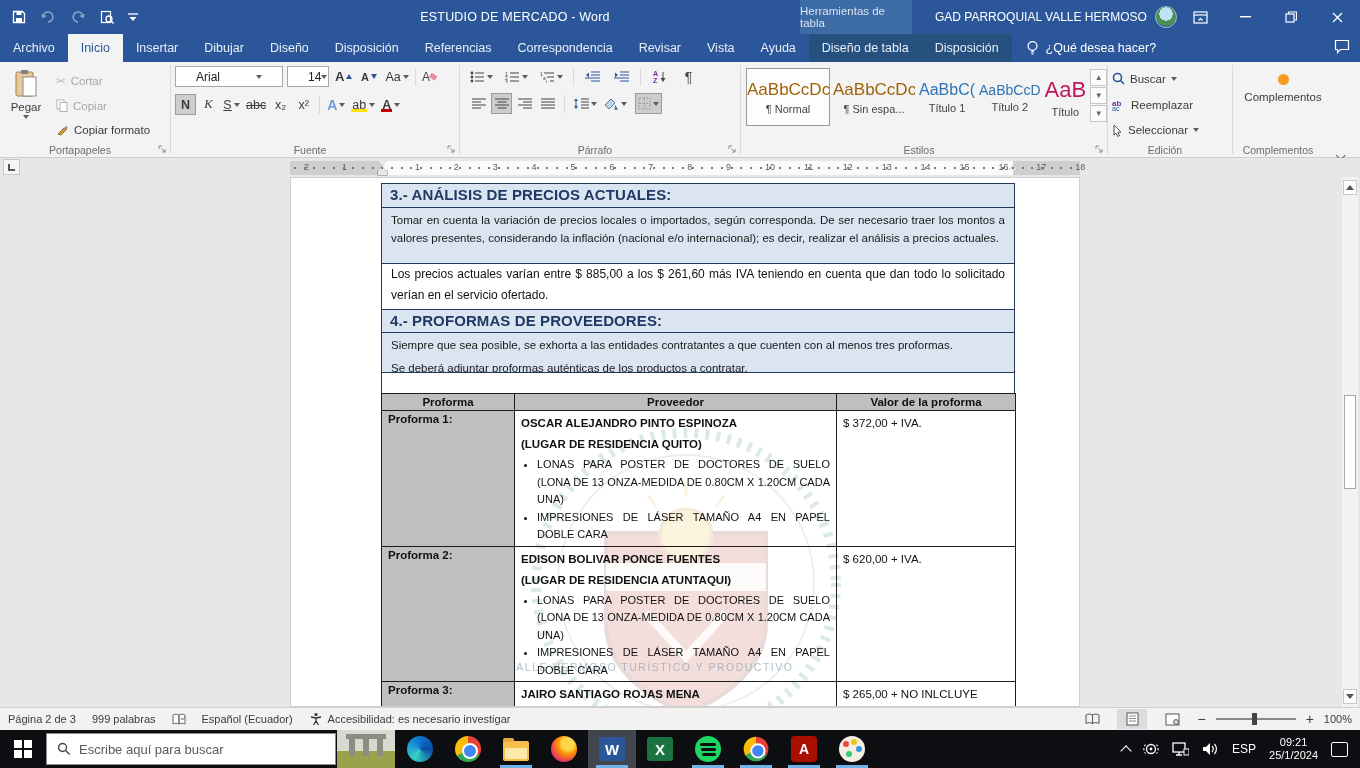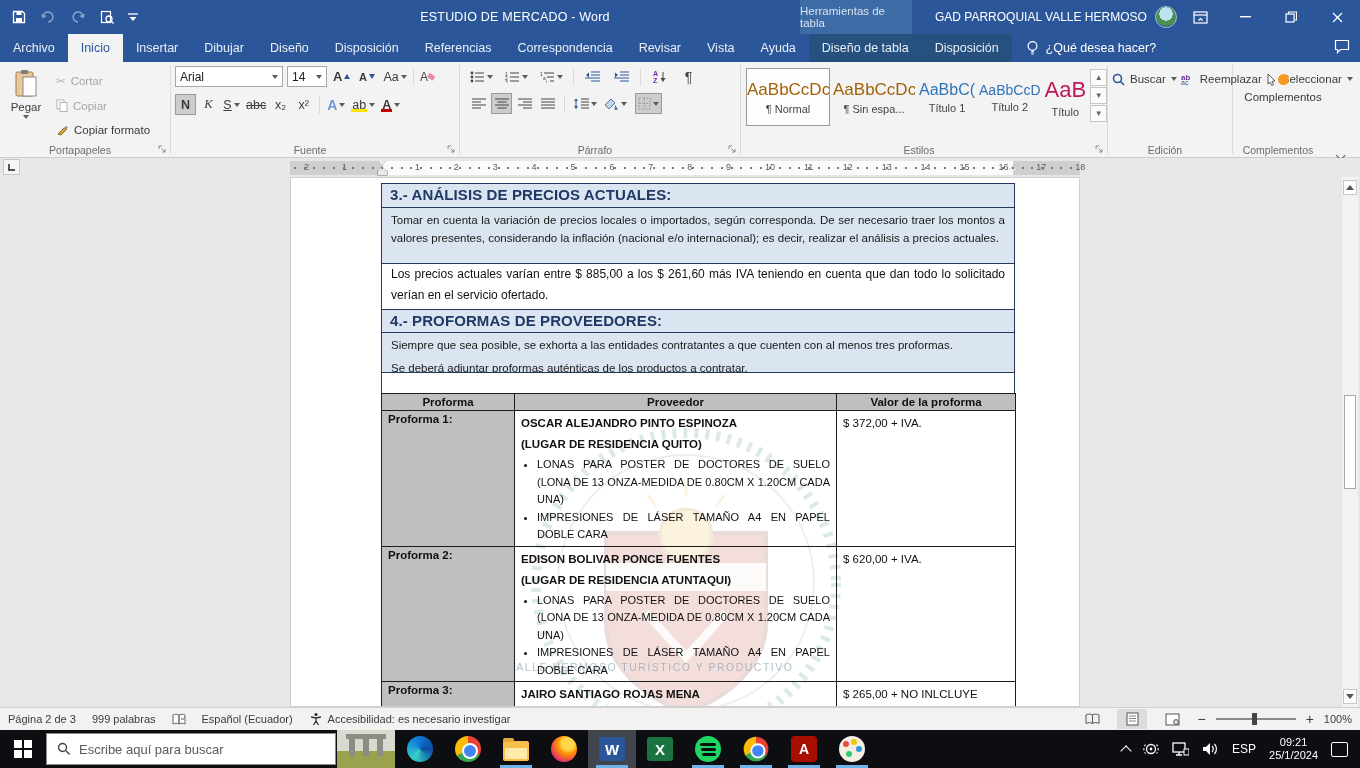--- a/index.html
+++ b/index.html
@@ -29,21 +29,21 @@
   .ribbon{height:96px;background:#f3f3f3;border-bottom:1px solid #d0cecb;display:flex;position:relative;color:#3b3b3b}
   .rgroup{position:relative;padding:4px 4px 16px;display:flex}
   .rsep{width:1px;background:#dcdad7;margin:3px 0}
   .rlabel{position:absolute;bottom:1px;left:0;right:10px;text-align:center;font-size:10.5px;color:#6e6c6a;white-space:nowrap}
   .launcher{position:absolute;right:3px;bottom:3px;opacity:.75}
   .bigbtn{display:flex;flex-direction:column;align-items:center;justify-content:flex-start;width:44px;gap:2px;padding-top:3px;font-size:11.5px}
   .smallrow{display:flex;align-items:center;gap:5px;font-size:11.5px;height:22px;white-space:nowrap}
   .disabled{color:#a8a6a4}
   .caret{display:inline-block;width:0;height:0;border-left:3.5px solid transparent;border-right:3.5px solid transparent;border-top:4px solid #5c5c5c}
   .fontbox{display:flex;align-items:center;justify-content:space-between;background:#fff;border:1px solid #aaa8a6;
-    height:21px;font-size:12px;padding:0 4px;color:#222}
+    height:21px;font-size:12px;padding:0 20px;color:#222}
   .fbtn{height:21px;min-width:21px;display:flex;align-items:center;justify-content:center;font-size:12.5px;gap:2px;padding:0 2px}
   .fbtn.on{background:#cdcdcd;border:1px solid #9a9a9a}
   .glyphA{font-weight:bold}
   .u-red{box-shadow:inset 0 -3px 0 #c00000}
   .u-yel{box-shadow:inset 0 -3px 0 #ffe400}
   .style-card{width:86px;height:58px;margin:2px 1px;border:1px solid #f3f3f3;display:flex;flex-direction:column;align-items:center;justify-content:center;gap:3px}
   .style-card.sel{background:#fdfdfd;border:1px solid #9a9a9a}
   .sc-prev{font-size:17px;color:#a16207;white-space:nowrap;overflow:hidden;max-width:82px}
   .sc-lab{font-size:11px;color:#444}
   .t1 .sc-prev{color:#2e74b5;font-size:16px}
@@ -502,21 +502,21 @@
       <div class="rlabel">Estilos</div>
       <div class="launcher">
           <svg width="9" height="9" viewBox="0 0 9 9">
             <path d="M1 1v3M1 1h3" stroke="#666" fill="none"></path>
             <path d="M3.5 3.5L7 7M7 4.2V7H4.2" stroke="#666" fill="none"></path>
           </svg>
         </div>
     </div>
     <div class="rsep"></div>
 
-    <div class="rgroup" style="width:124px;gap:4px;padding-top:6px">
+    <div class="rgroup" style="width:124px;flex-direction:column;gap:4px;padding-top:6px">
       <div class="smallrow">
           <span>
             <svg width="13" height="13" viewBox="0 0 13 13">
               <circle cx="5.5" cy="5.5" r="4" fill="none" stroke="#2b579a" stroke-width="1.6"></circle>
               <path d="M8.5 8.5l3.5 3.5" stroke="#2b579a" stroke-width="1.6"></path>
             </svg>
           </span>
           <span>Buscar</span>
           <span class="caret"></span>
         </div>

